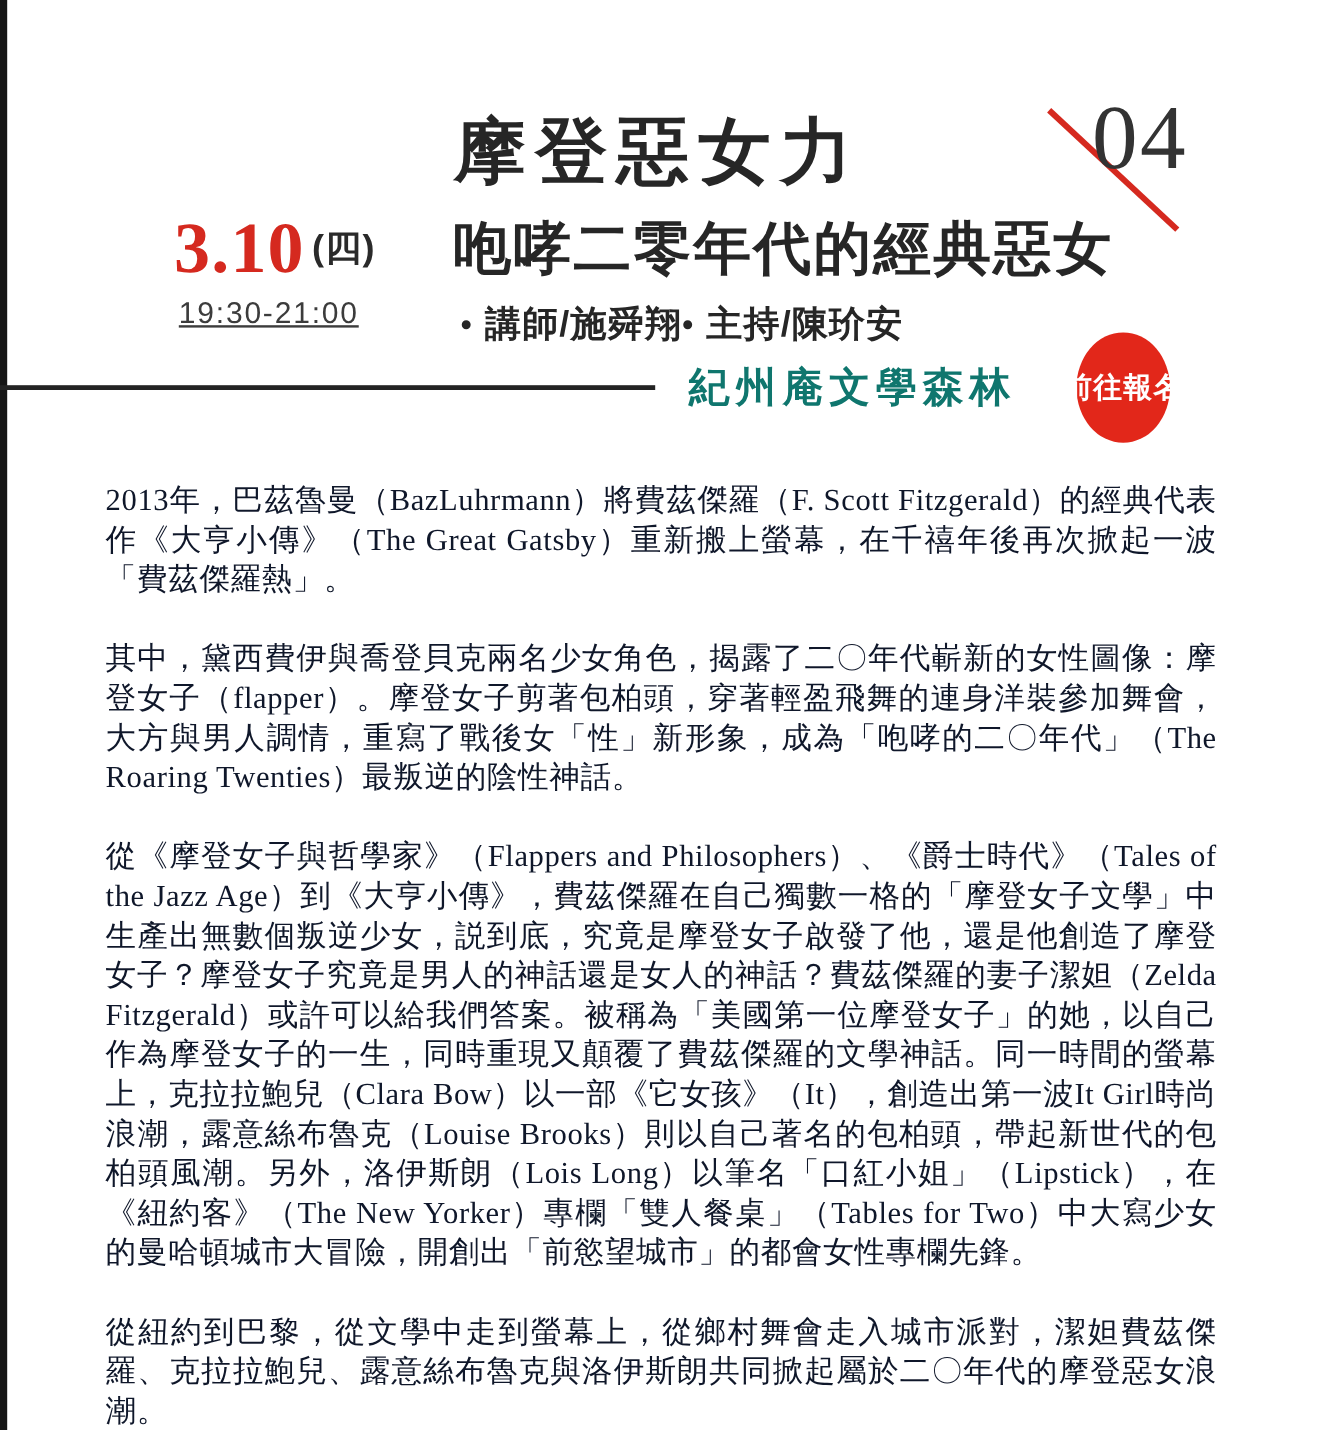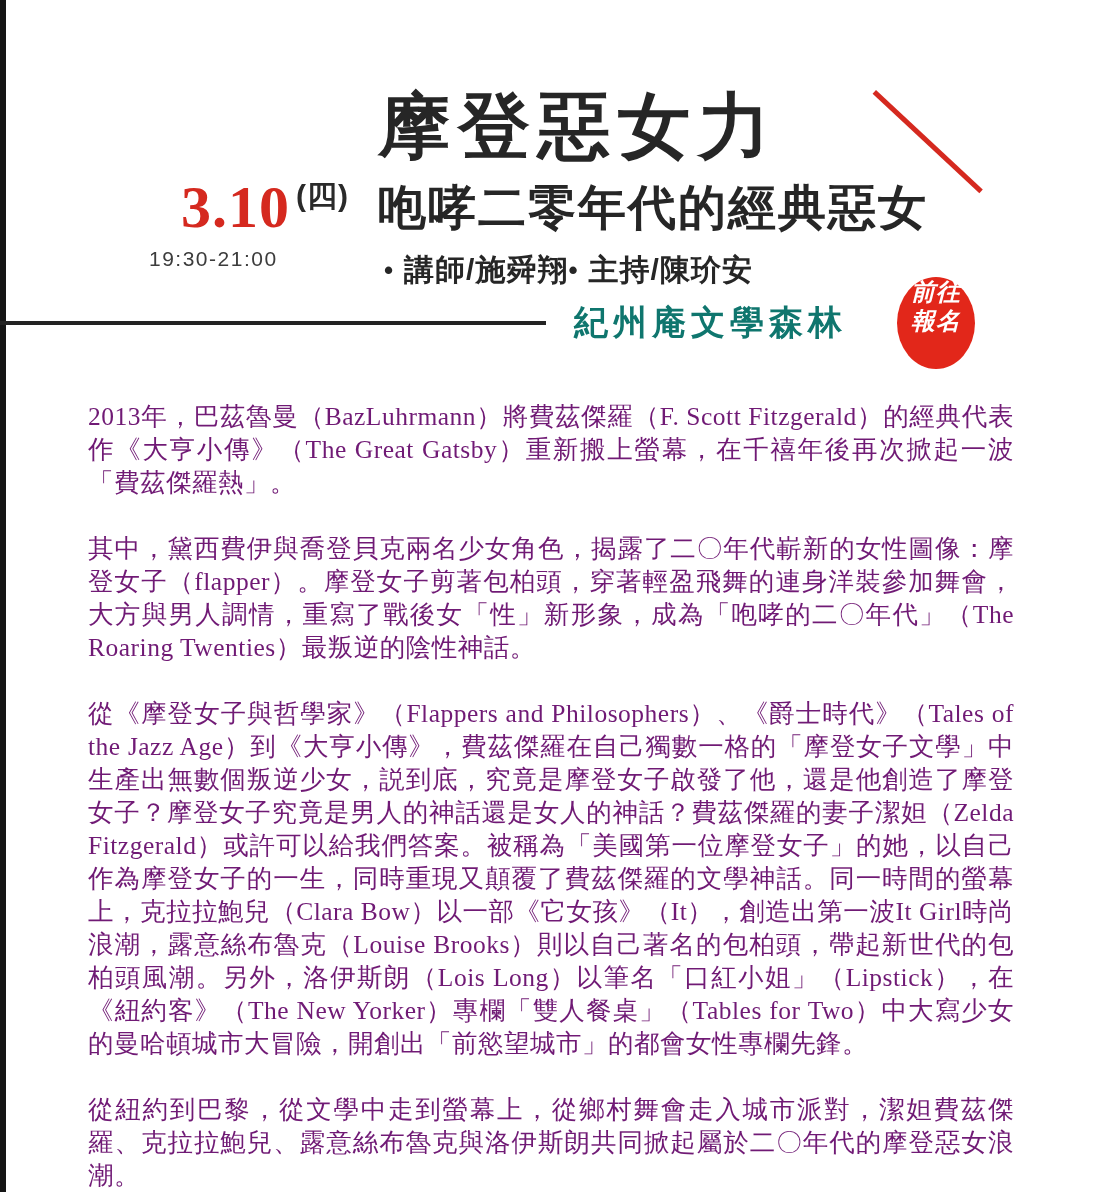--- a/index.html
+++ b/index.html
@@ -19,54 +19,54 @@
     left: 0; top: 0;
     width: 6px; height: 1192px;
     background: #151515;
   }
 
   
   .date-line {
     position: absolute;
     left: 145px; top: 176px;
     display: flex;
-    align-items: flex-start;
-    white-space: nowrap;
-    margin-left: 36px;
+    align-items: center;
+    white-space: nowrap;
   }
   .date-big {
     font-family: "Liberation Serif", "DejaVu Serif", serif;
     font-size: 60px;
     font-weight: 600;
     color: #d5291f;
     line-height: 62px;
     letter-spacing: 1px;
   }
   .weekday {
     font-size: 30px;
     font-weight: 600;
     color: #2a2a2a;
     margin-left: 6px;
     letter-spacing: 1px;
   }
   .time {
     position: absolute;
     left: 149px; top: 247px;
-    font-size: 21px;
+    font-size: 25px;
     font-weight: 500;
     color: #3c3c3c;
     letter-spacing: 1.5px;
+    text-decoration: underline;
   }
 
   
   .title {
     position: absolute;
     left: 378px; top: 80px;
     font-family: "Liberation Serif", "DejaVu Serif", serif;
-    font-size: 72px;
+    font-size: 60px;
     font-weight: 700;
     color: #262626;
     line-height: 94px;
     letter-spacing: 8px;
     white-space: nowrap;
   }
   .subtitle {
     position: absolute;
     left: 378px; top: 180px;
     font-family: "Liberation Serif", "DejaVu Serif", serif;
@@ -135,24 +135,23 @@
   }
 
   
   .signup {
     position: absolute;
     left: 897px; top: 277px;
     width: 78px; height: 92px;
     background: #e2271a;
     border-radius: 50%;
     display: flex;
-    flex-direction: column;
     align-items: center;
+    justify-content: center;
     cursor: pointer;
-    font-style: italic;
   }
   .signup span {
     color: #ffffff;
     font-size: 24px;
     font-weight: 700;
     line-height: 29px;
     letter-spacing: 1px;
     white-space: nowrap;
   }
 
@@ -160,21 +159,21 @@
   .body-copy {
     position: absolute;
     left: 88px; top: 400px;
     width: 926px;
   }
   .body-copy p {
     margin: 0 0 33px 0;
     font-family: "Liberation Serif", serif;
     font-size: 25.5px;
     line-height: 33px;
-    color: #701a75;
+    color: #0f172a;
     text-align: justify;
     letter-spacing: 0.5px;
   }
   .body-copy p:last-child { margin-bottom: 0; }
 </style>
 </head>
 <body>
 
 <div id="poster">
 
@@ -182,20 +181,21 @@
 
   <div class="date-line">
     <span class="date-big">3.10</span>
     <span class="weekday">(四)</span>
   </div>
   <div class="time">19:30-21:00</div>
 
   <div class="title">摩登惡女力</div>
 
   <div class="slash"></div>
+  <div class="session-number">04</div>
 
   <div class="subtitle">咆哮二零年代的經典惡女</div>
 
   <div class="speakers">
     <span class="bullet">•</span>
     <span class="name-part">講師/施舜翔</span>
     <span class="bullet">•</span>
     <span class="name-part">主持/陳玠安</span>
   </div>
 

